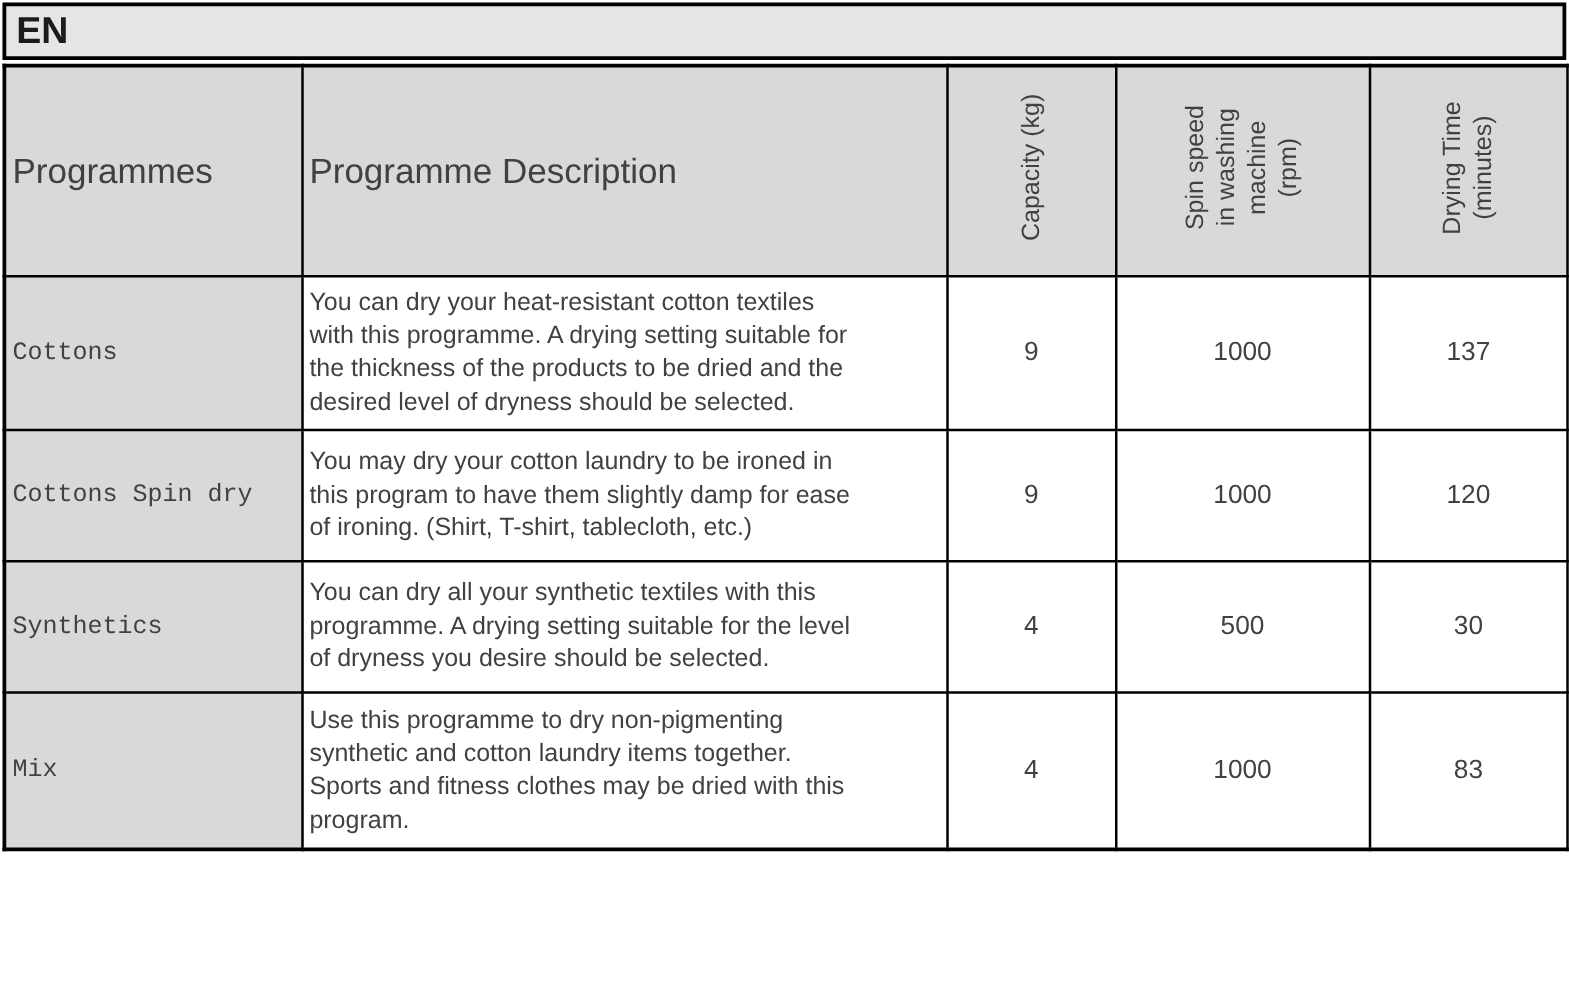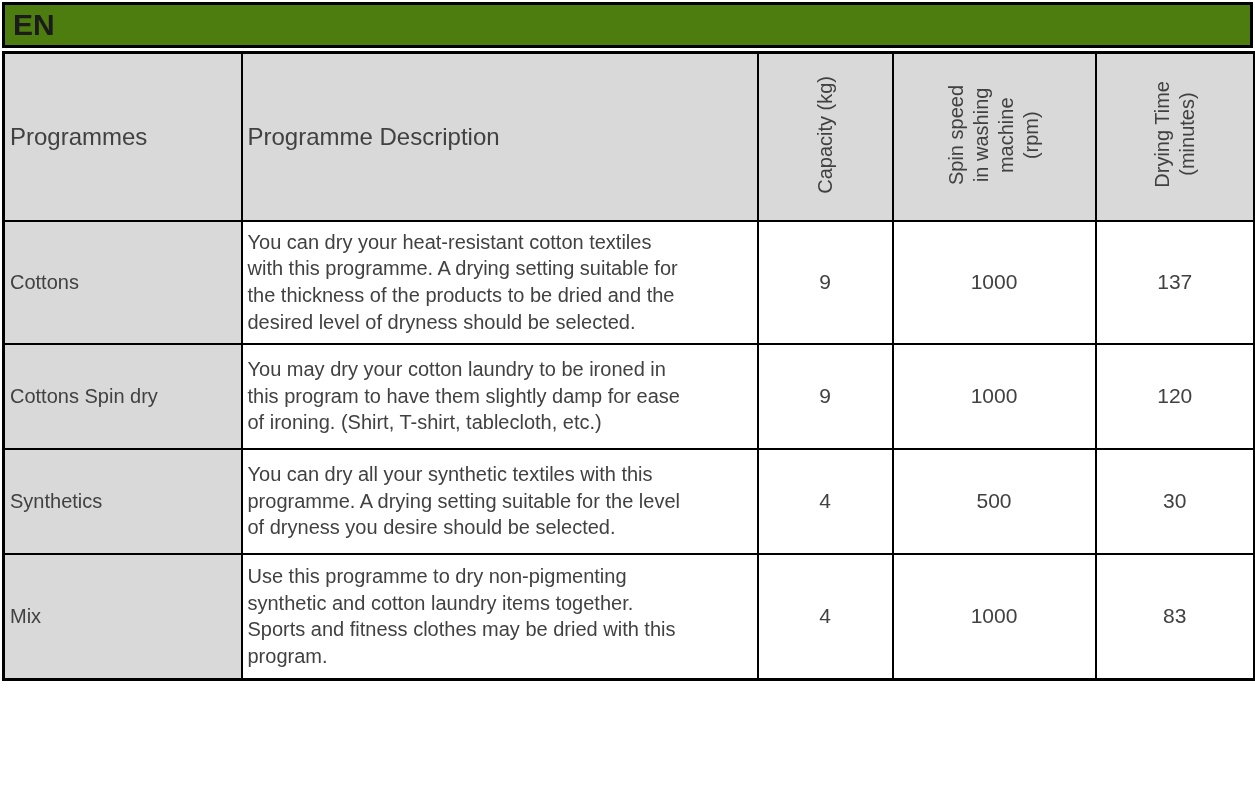--- a/index.html
+++ b/index.html
@@ -9,21 +9,21 @@
     font-family: "Liberation Sans", sans-serif;
     color: #414141;
   }
   .page {
     width: 1255px;
     height: 789px;
     padding: 2px;
   }
   .en-bar {
     border: 3px solid #000;
-    background: #4d7c0f;
+    background: #e5e5e5;
     height: 46px;
     display: flex;
     align-items: center;
     padding-left: 8px;
     font-size: 30px;
     font-weight: bold;
     color: #1b1b1b;
     margin-bottom: 3px;
   }
   table.prog-table {
@@ -33,41 +33,42 @@
     border: 3px solid #000;
   }
   .prog-table th, .prog-table td {
     border: 2px solid #000;
     vertical-align: middle;
   }
   .gray { background: #d9d9d9; }
   .head-row { height: 168px; }
   th.hcell {
     font-weight: normal;
-    font-size: 24px;
+    font-size: 28px;
     text-align: left;
     padding-left: 5px;
     color: #414141;
   }
   th.vhead { text-align: center; }
   .vtext {
     display: inline-block;
     writing-mode: vertical-rl;
     transform: rotate(180deg);
     white-space: pre-line;
     text-align: center;
     font-weight: normal;
     font-size: 20px;
     line-height: 1.25;
     color: #414141;
   }
   td.prog-cell {
     font-size: 20px;
     padding-left: 5px;
     color: #414141;
+    font-family: Liberation Mono, monospace;
   }
   td.desc-cell {
     font-size: 20px;
     line-height: 1.33;
     padding: 2px 4px 2px 5px;
     white-space: pre-line;
     color: #414141;
   }
   td.num-cell {
     font-size: 21px;

